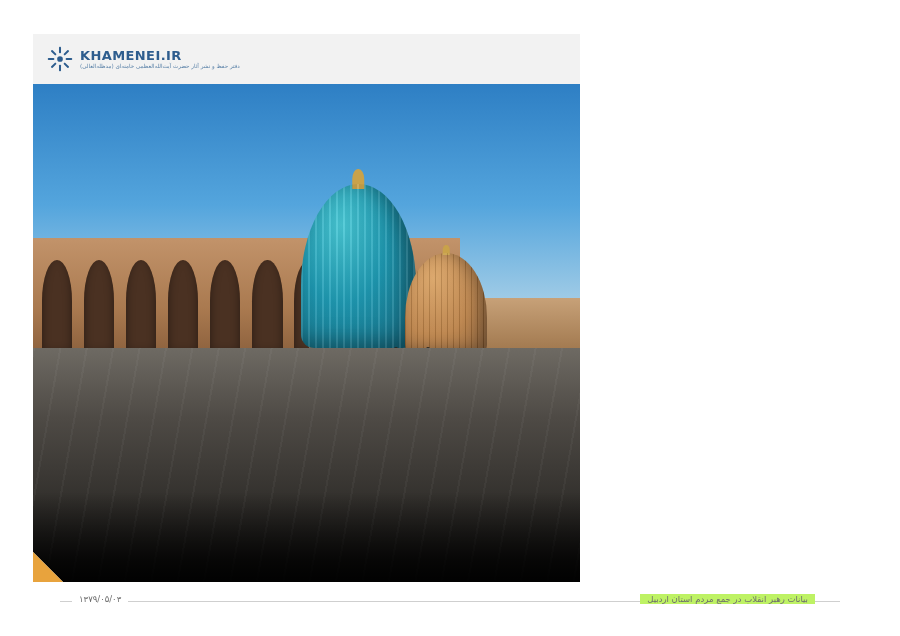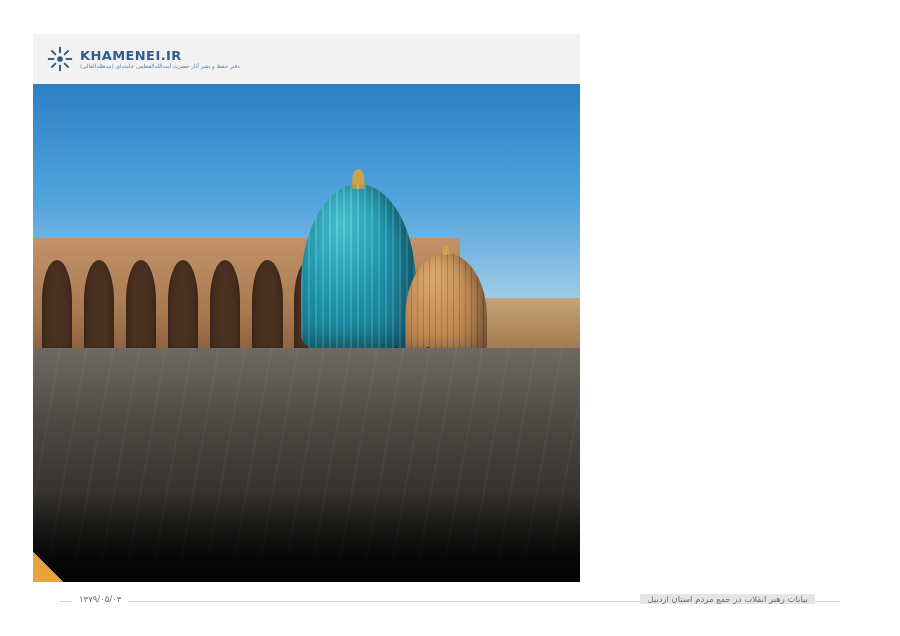--- a/index.html
+++ b/index.html
@@ -79,21 +79,21 @@
     top: 7px;
     right: 60px;
     left: 60px;
     height: 1px;
     background: #cfcfcf;
   }
   .footer .caption {
     position: absolute;
     top: 0;
     right: 85px;
-    background: #e5e5e5;
+    background: #bef264;
     padding: 0 7px;
     font-size: 8.5px;
     color: #6d6d6d;
     white-space: nowrap;
   }
   .footer .date {
     position: absolute;
     top: 0;
     left: 72px;
     background: #ffffff;

